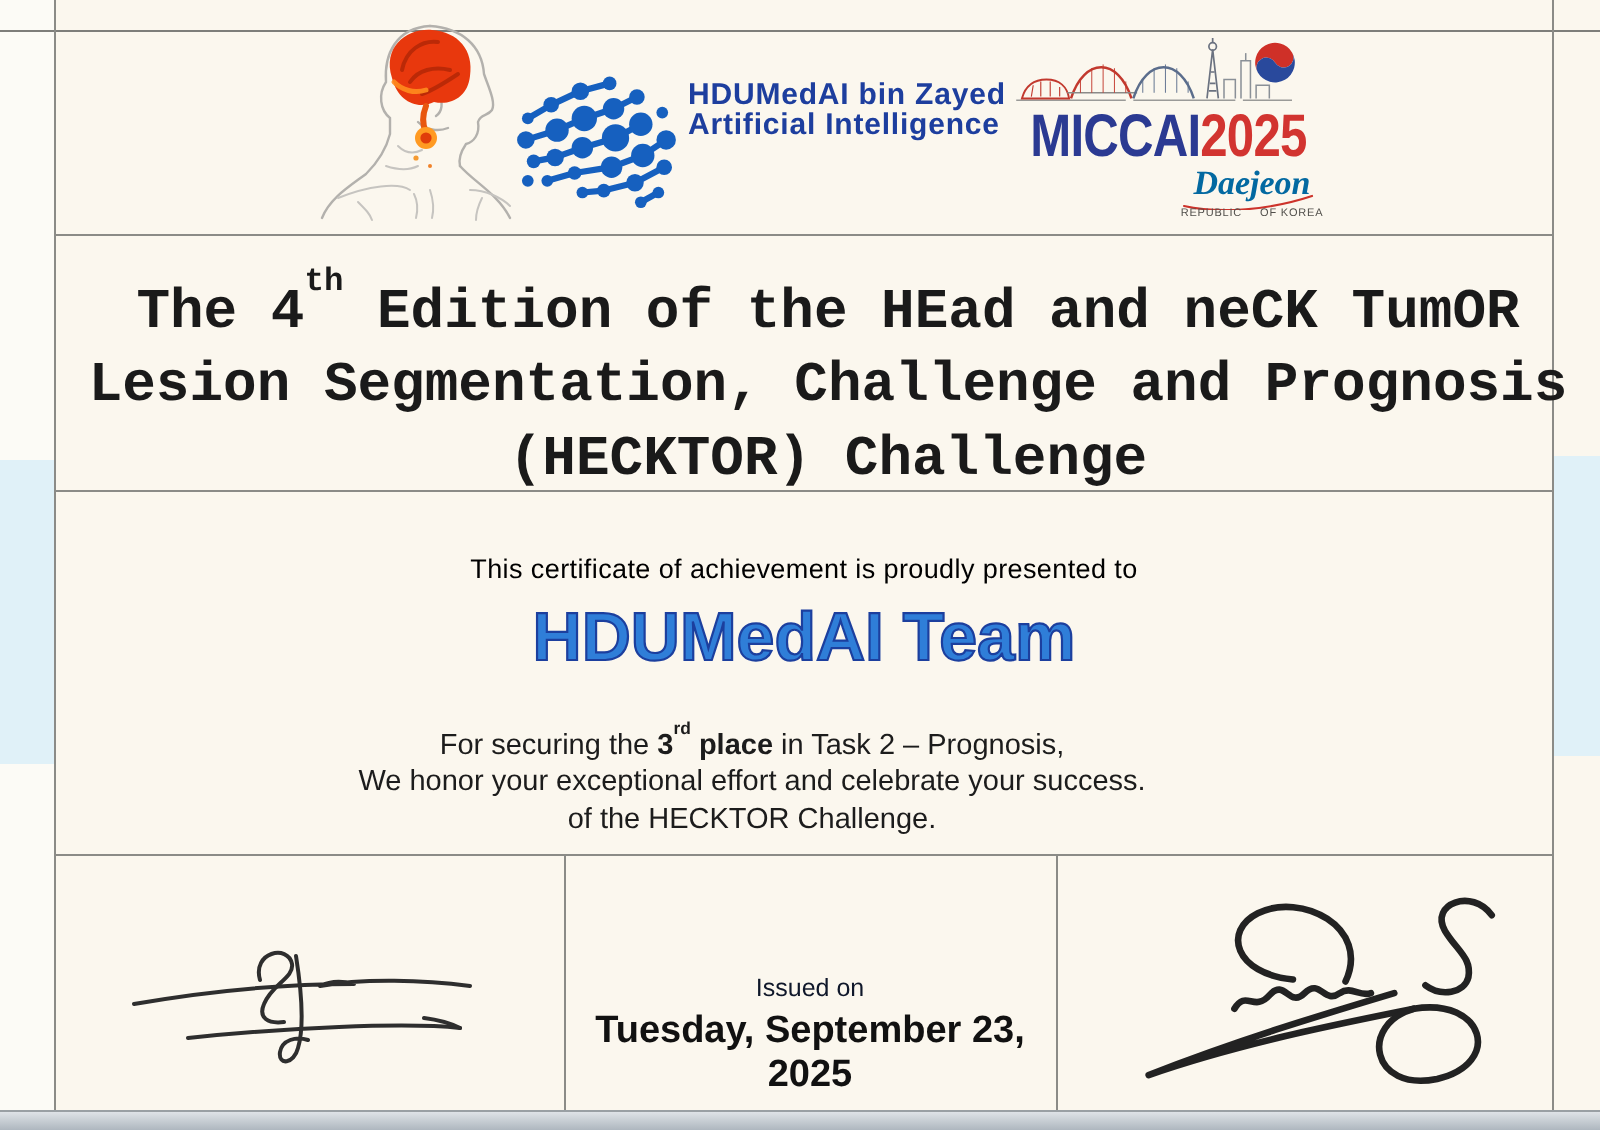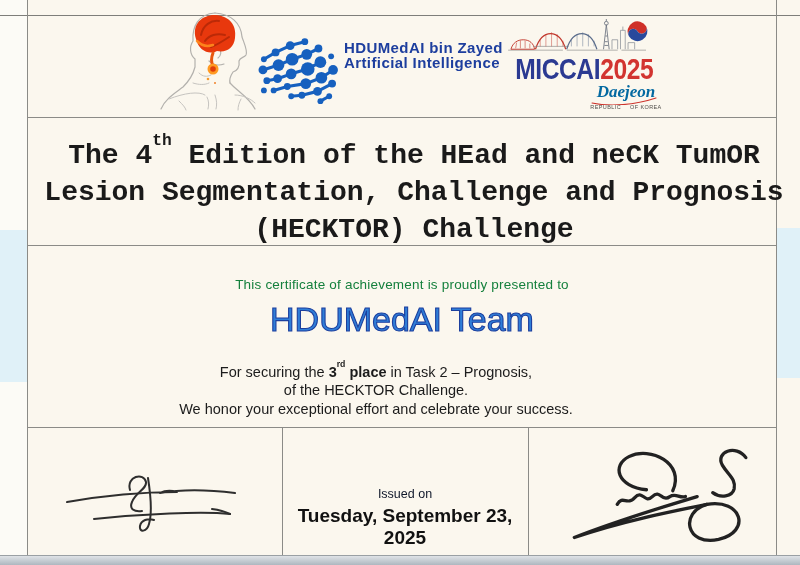--- a/index.html
+++ b/index.html
@@ -28,22 +28,22 @@
   .country{left:584px;top:104px;width:84px;display:flex;justify-content:center;gap:9px;
         font-size:5.5px;color:#514f4b;letter-spacing:.4px;}
 
   
   .title{left:27px;top:130px;width:750px;text-align:center;color:#1a1a1a;
         font-family:Liberation Mono, monospace;font-weight:bold;font-size:28px;line-height:37px;margin-left:12px;}
   .title sup{font-size:58%;position:relative;top:-.5em;}
 
   
   .presented{left:27px;top:277px;width:750px;text-align:center;font-size:13.5px;
-        color:#15803d;letter-spacing:.2px;}
-  .team{left:27px;top:300px;width:750px;text-align:center;font-size:34px;font-weight:normal;
+        color:#000000;letter-spacing:.2px;}
+  .team{left:27px;top:300px;width:750px;text-align:center;font-size:34px;font-weight:bold;
         color:#2f7ed8;-webkit-text-stroke:1.1px #1c3f9e;}
   .award{left:27px;top:359px;width:698px;text-align:center;font-size:14.5px;
         line-height:18.5px;color:#1c1c1c;}
   .award sup{font-size:60%;position:relative;top:-.45em;}
 
   
   .issued-label{left:282px;top:487px;width:246px;text-align:center;font-size:12.5px;color:#0f172a;}
   .issued-date{left:282px;top:505px;width:246px;text-align:center;font-size:19px;
         font-weight:bold;color:#111;}
 </style>
@@ -201,22 +201,22 @@
   <div class="abs title">
     <div><span>The 4</span><sup>th</sup><span> Edition of the HEad and neCK TumOR</span></div>
     <div>Lesion Segmentation, Challenge and Prognosis</div>
     <div>(HECKTOR) Challenge</div>
   </div>
 
   <div class="abs presented">This certificate of achievement is proudly presented to</div>
   <div class="abs team">HDUMedAI Team</div>
   <div class="abs award">
     <div><span>For securing the </span><b><span>3</span><sup>rd</sup><span> place</span></b><span> in Task 2 – Prognosis,</span></div>
+    <div>We honor your exceptional effort and celebrate your success.</div>
     <div>of the HECKTOR Challenge.</div>
-    <div>We honor your exceptional effort and celebrate your success.</div>
   </div>
 
   <svg class="abs" style="left:52px;top:462px" width="200" height="85" viewBox="0 0 200 85">
     <g stroke="#2e2e2e" stroke-width="2" fill="none" stroke-linecap="round" stroke-linejoin="round">
       <path d="M15,40 C55,33 95,30 125,30 C118,28 112,29 108,31 C130,27 160,28 183,31"></path>
       <path d="M78,28 C74,14 92,10 94,20 C95,27 84,30 80,40 C77,47 82,50 90,49"></path>
       <path d="M96,16 C99,35 100,52 97,62 C95,70 87,71 88,64 C89,58 96,56 102,58"></path>
       <path d="M42,57 C90,52 150,49 178,52"></path>
       <path d="M160,47 C168,48 174,50 178,52"></path>
     </g>

